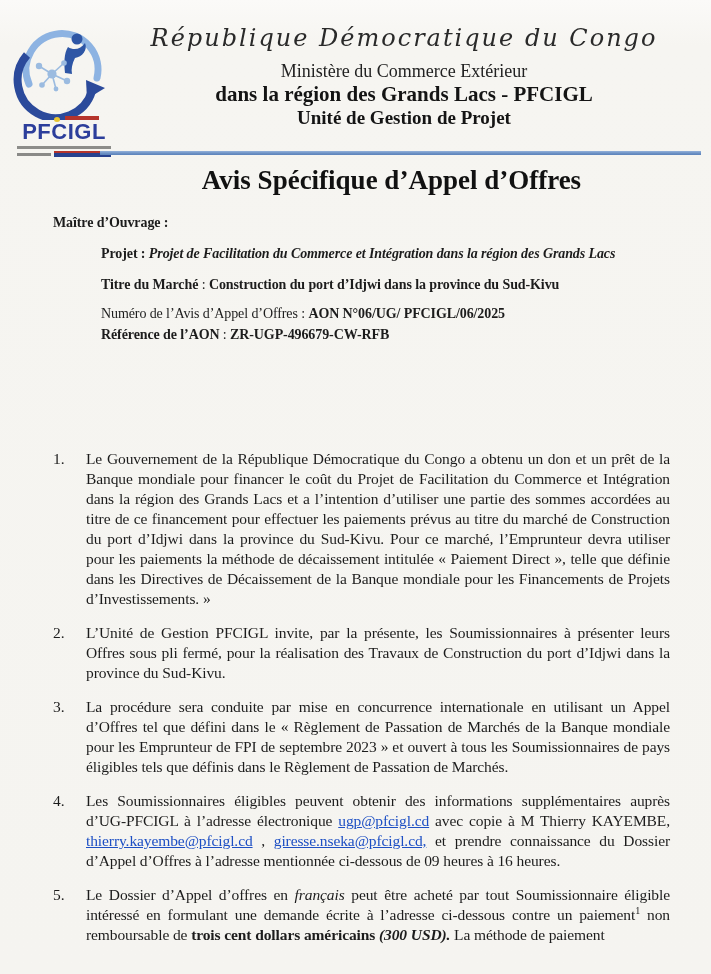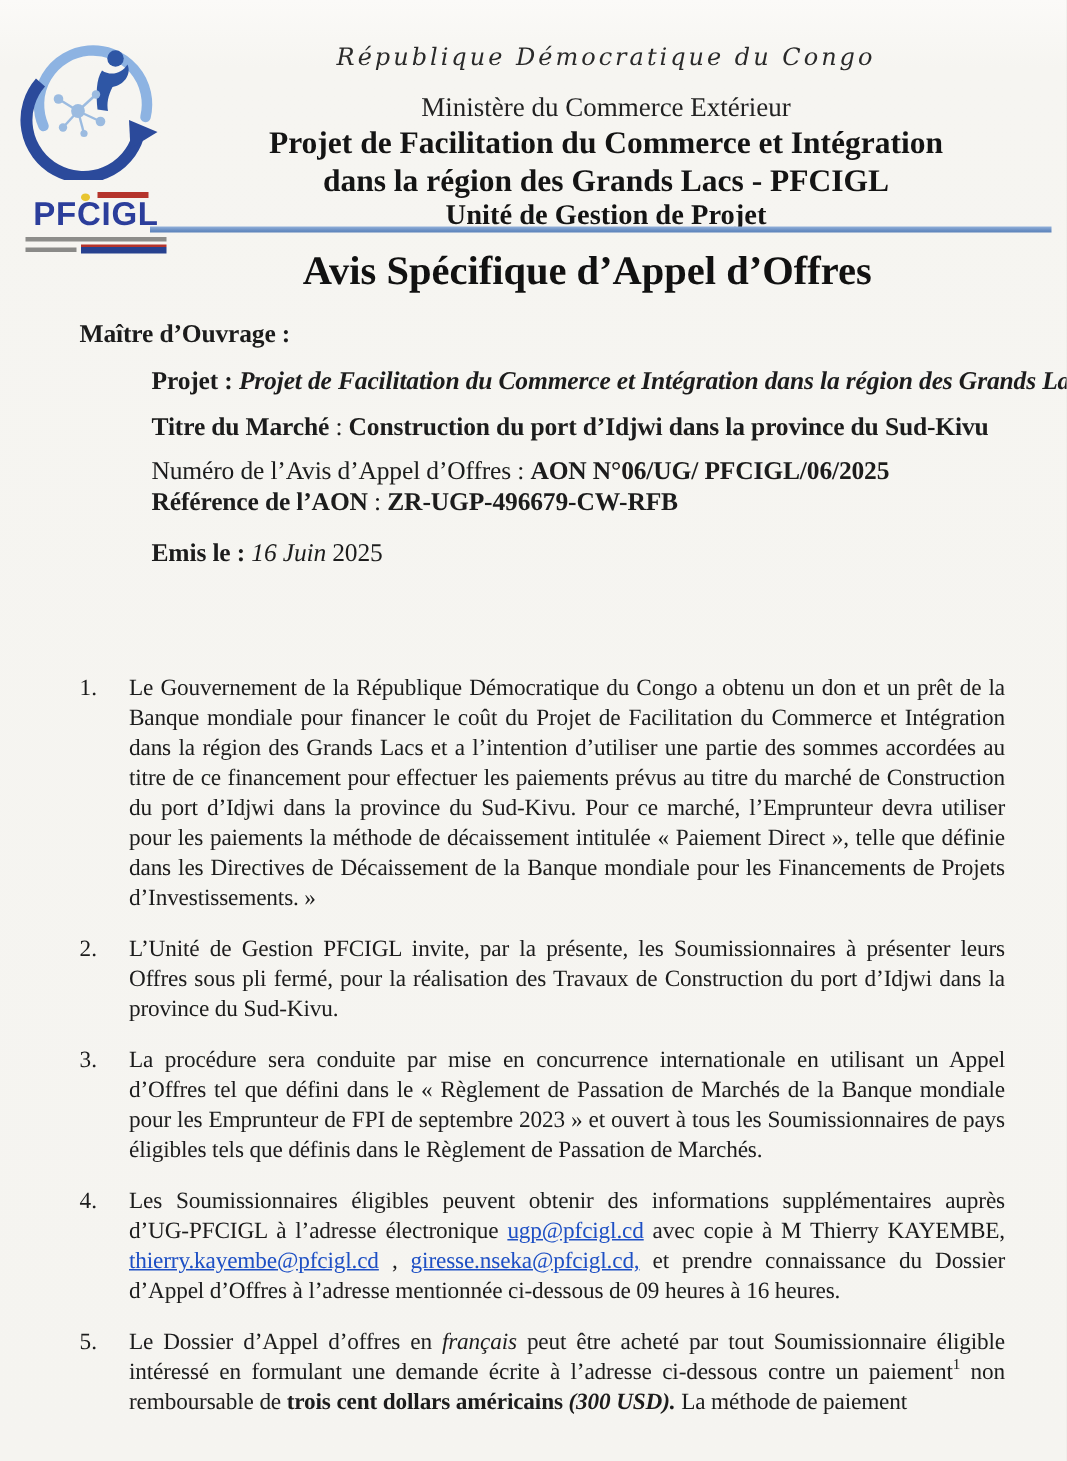--- a/index.html
+++ b/index.html
@@ -11,54 +11,54 @@
   }
   .page{
     position:relative;width:711px;height:974px;overflow:hidden;
     background:linear-gradient(180deg,#fbfaf8 0px,#f6f5f1 45px,#f5f4f0 100%);
   }
 
   
   .logo{position:absolute;left:10px;top:24px;width:108px;text-align:center;}
   .logo svg{display:block;margin:0 auto;}
   .logo-word{
-    position:relative;display:inline-block;margin-top:12px;
+    position:relative;display:inline-block;margin-top:1px;
     font-family:"Liberation Sans","DejaVu Sans",sans-serif;
     font-weight:bold;font-size:22px;line-height:22px;
     color:#2c3e9b;letter-spacing:.5px;
   }
   .logo-word .yellow-dot{position:absolute;left:44px;top:-2px;width:6px;height:5px;border-radius:50%;background:#e8c530;}
   .logo-word .red-bar{position:absolute;left:55px;top:-3px;width:34px;height:4px;background:#b5342c;}
   .logo-sub{width:94px;margin:3px auto 0 auto;}
   .logo-sub .l1{height:3px;background:#7a7a78;opacity:.85;}
   .logo-sub .l2{margin-top:2px;display:flex;gap:3px;align-items:center;}
   .logo-sub .l2 .a{width:34px;height:3px;background:#8a8a88;}
   .logo-sub .l2 .b{flex:1;height:6px;background:linear-gradient(180deg,#b5342c 0 2px,#27418f 2px 100%);}
 
   .header-text{position:absolute;left:128px;top:26px;width:552px;text-align:center;}
   .hx-script{
     font-family:"DejaVu Serif",serif;font-style:italic;
-    font-size:16px;line-height:24px;letter-spacing:2px;color:#2a2a2a;
+    font-size:24px;line-height:24px;letter-spacing:2px;color:#2a2a2a;
     font-weight:300;
   }
   .hx-ministry{font-size:18px;line-height:21px;margin-top:11px;color:#222;}
   .hx-bold{font-size:21px;line-height:25px;font-weight:bold;color:#141414;}
   .hx-bold.first{margin-top:1px;}
   .hx-unit{font-size:19px;line-height:20px;font-weight:bold;margin-top:1px;color:#141414;}
 
   .blue-rule{position:absolute;left:100px;top:151px;width:601px;height:4px;
     background:linear-gradient(180deg,#93b1da 0,#6b90c4 60%,#5c82ba 100%);}
 
   
   .doc-title{position:absolute;left:0;top:163px;width:711px;text-align:center;
     font-size:27px;line-height:34px;font-weight:bold;color:#111;padding-left:36px;}
 
   
   .info-block{position:absolute;left:53px;top:212px;width:617px;}
-  .info-line{font-size:17px;line-height:21px;letter-spacing:-0.1px;}
+  .info-line{font-size:14px;line-height:21px;letter-spacing:-0.1px;}
   .info-line.nowrap{white-space:nowrap;margin-left:48px;}
   .info-line.hang{display:flex;}
   .info-line.hang .lbl{width:147px;flex:none;}
   .info-line.hang .val{flex:1;text-align:justify;}
 
   
   .plist{position:absolute;left:53px;top:449px;width:617px;}
   .pitem{display:flex;}
   .pitem + .pitem{margin-top:14px;}
   .pnum{width:33px;flex:none;font-size:15.5px;line-height:20px;}
@@ -113,38 +113,36 @@
       <div class="l2">
           <span class="a"></span>
           <span class="b"></span>
         </div>
     </div>
   </div>
 
   <div class="header-text">
     <div class="hx-script">République Démocratique du Congo</div>
     <div class="hx-ministry">Ministère du Commerce Extérieur</div>
-    <div class="hx-bold first">Projet de Facilitation du Commerce et Intégration</div>
     <div class="hx-bold">dans la région des Grands Lacs - PFCIGL</div>
     <div class="hx-unit">Unité de Gestion de Projet</div>
   </div>
 
   <div class="blue-rule"></div>
 
   <div class="doc-title">Avis Spécifique d’Appel d’Offres</div>
 
   <div class="info-block" id="info-block">
       <div class="info-line hang" style="margin-top: 0px;">
         <div class="lbl"><span class="sg-b">Maître d’Ouvrage :</span></div>
       </div>
       <div class="info-line nowrap" style="margin-top: 10px;"><span class="sg-b">Projet : </span><span class="sg-bi">Projet de Facilitation du Commerce et Intégration dans la région des Grands Lacs</span></div>
       <div class="info-line nowrap" style="margin-top: 10px;"><span class="sg-b">Titre du Marché</span><span class=""> : </span><span class="sg-b">Construction du port d’Idjwi dans la province du Sud-Kivu</span></div>
       <div class="info-line nowrap" style="margin-top: 8px;"><span class="">Numéro de l’Avis d’Appel d’Offres : </span><span class="sg-b">AON N°06/UG/ PFCIGL/06/2025</span></div>
       <div class="info-line nowrap" style="margin-top: 0px;"><span class="sg-b">Référence de l’AON</span><span class=""> : </span><span class="sg-b">ZR-UGP-496679-CW-RFB</span></div>
-      <div class="info-line nowrap" style="margin-top: 13px;"><span class="sg-b">Emis le : </span><span class="sg-i">16 Juin</span><span class=""> 2025</span></div>
     </div>
 
   <div class="plist" id="paragraph-list">
       <div class="pitem">
         <div class="pnum">1.</div>
         <div class="ptxt"><span class="">Le Gouvernement de la République Démocratique du Congo a obtenu un don et un prêt de la Banque mondiale pour financer le coût du Projet de Facilitation du Commerce et Intégration dans la région des Grands Lacs et a l’intention d’utiliser une partie des sommes accordées au titre de ce financement pour effectuer les paiements prévus au titre du marché de Construction du port d’Idjwi dans la province du Sud-Kivu. Pour ce marché, l’Emprunteur devra utiliser pour les paiements la méthode de décaissement intitulée « Paiement Direct », telle que définie dans les Directives de Décaissement de la Banque mondiale pour les Financements de Projets d’Investissements. »</span></div>
       </div>
       <div class="pitem">
         <div class="pnum">2.</div>
         <div class="ptxt"><span class="">L’Unité de Gestion PFCIGL invite, par la présente, les Soumissionnaires à présenter leurs Offres sous pli fermé, pour la réalisation des Travaux de Construction du port d’Idjwi dans la province du Sud-Kivu.</span></div>

